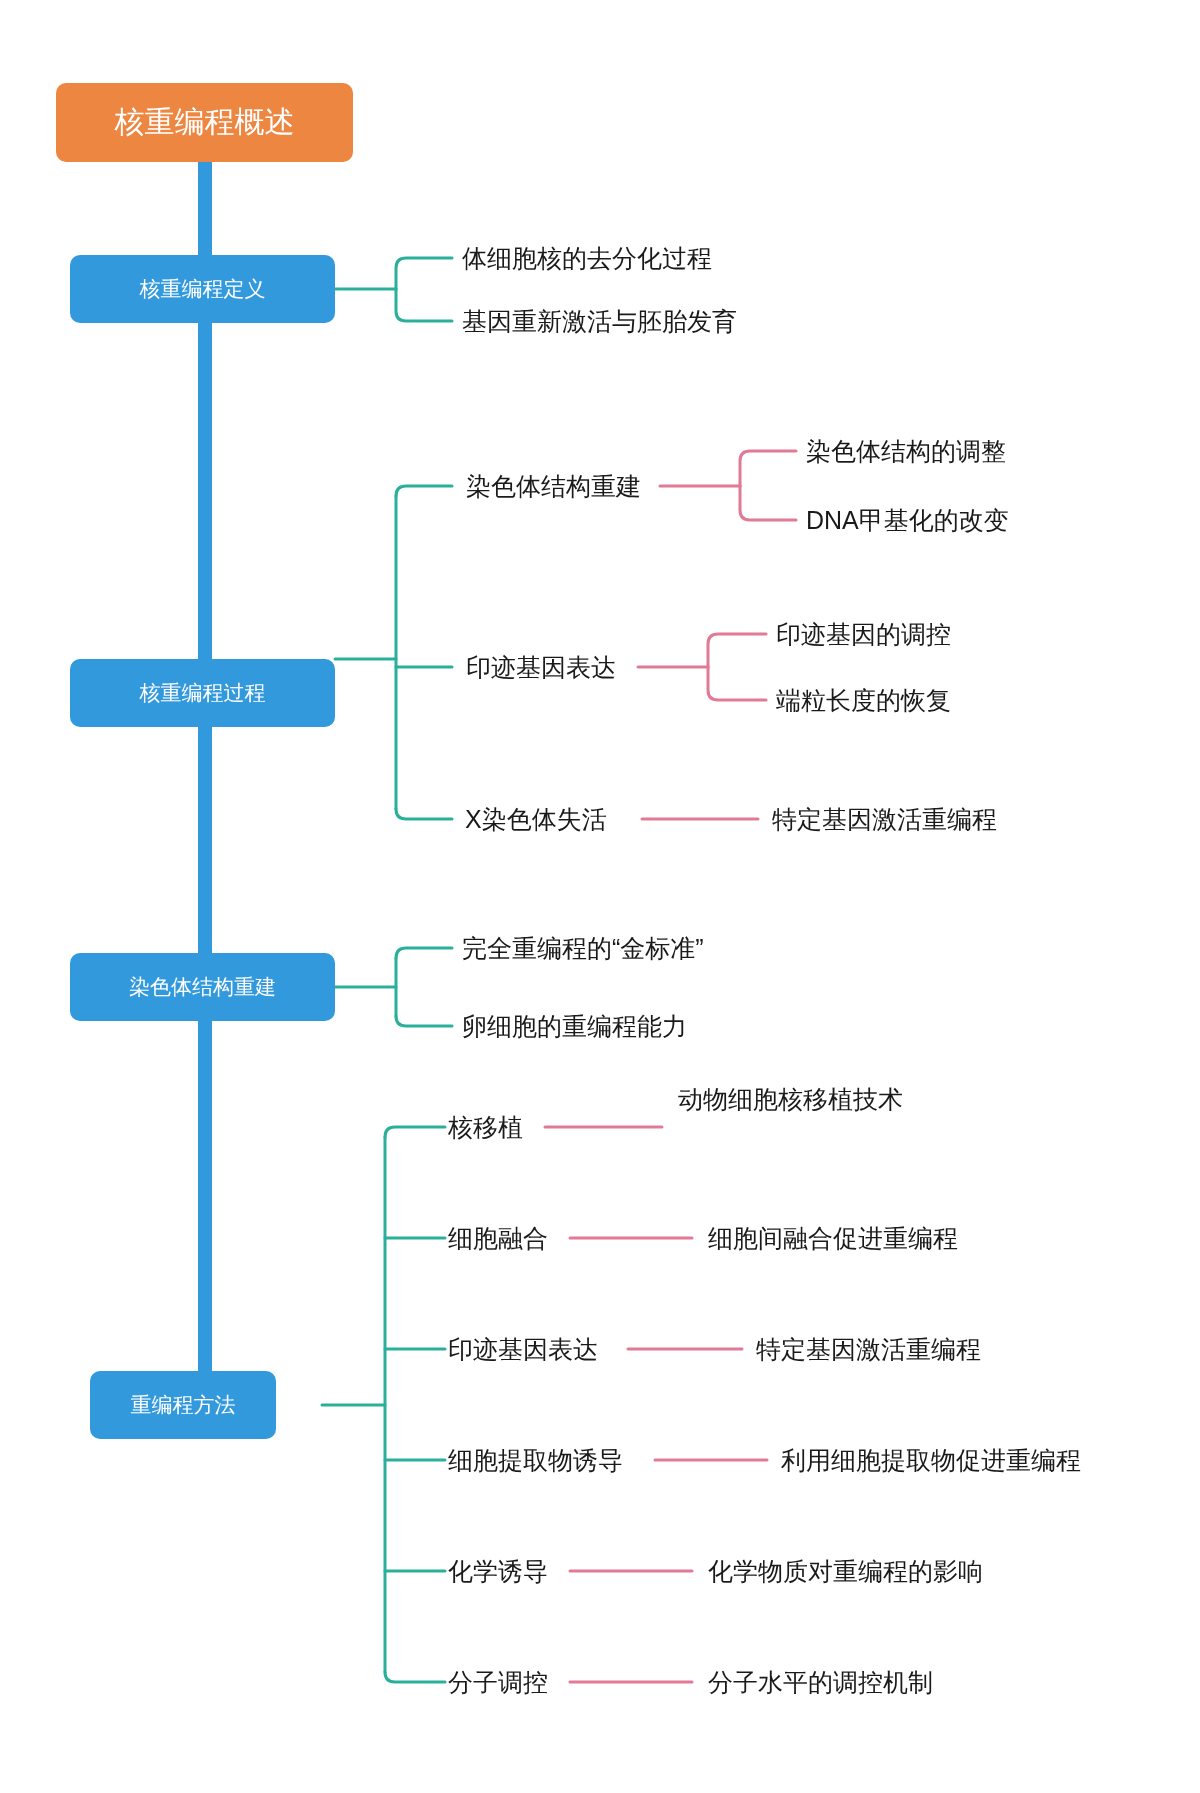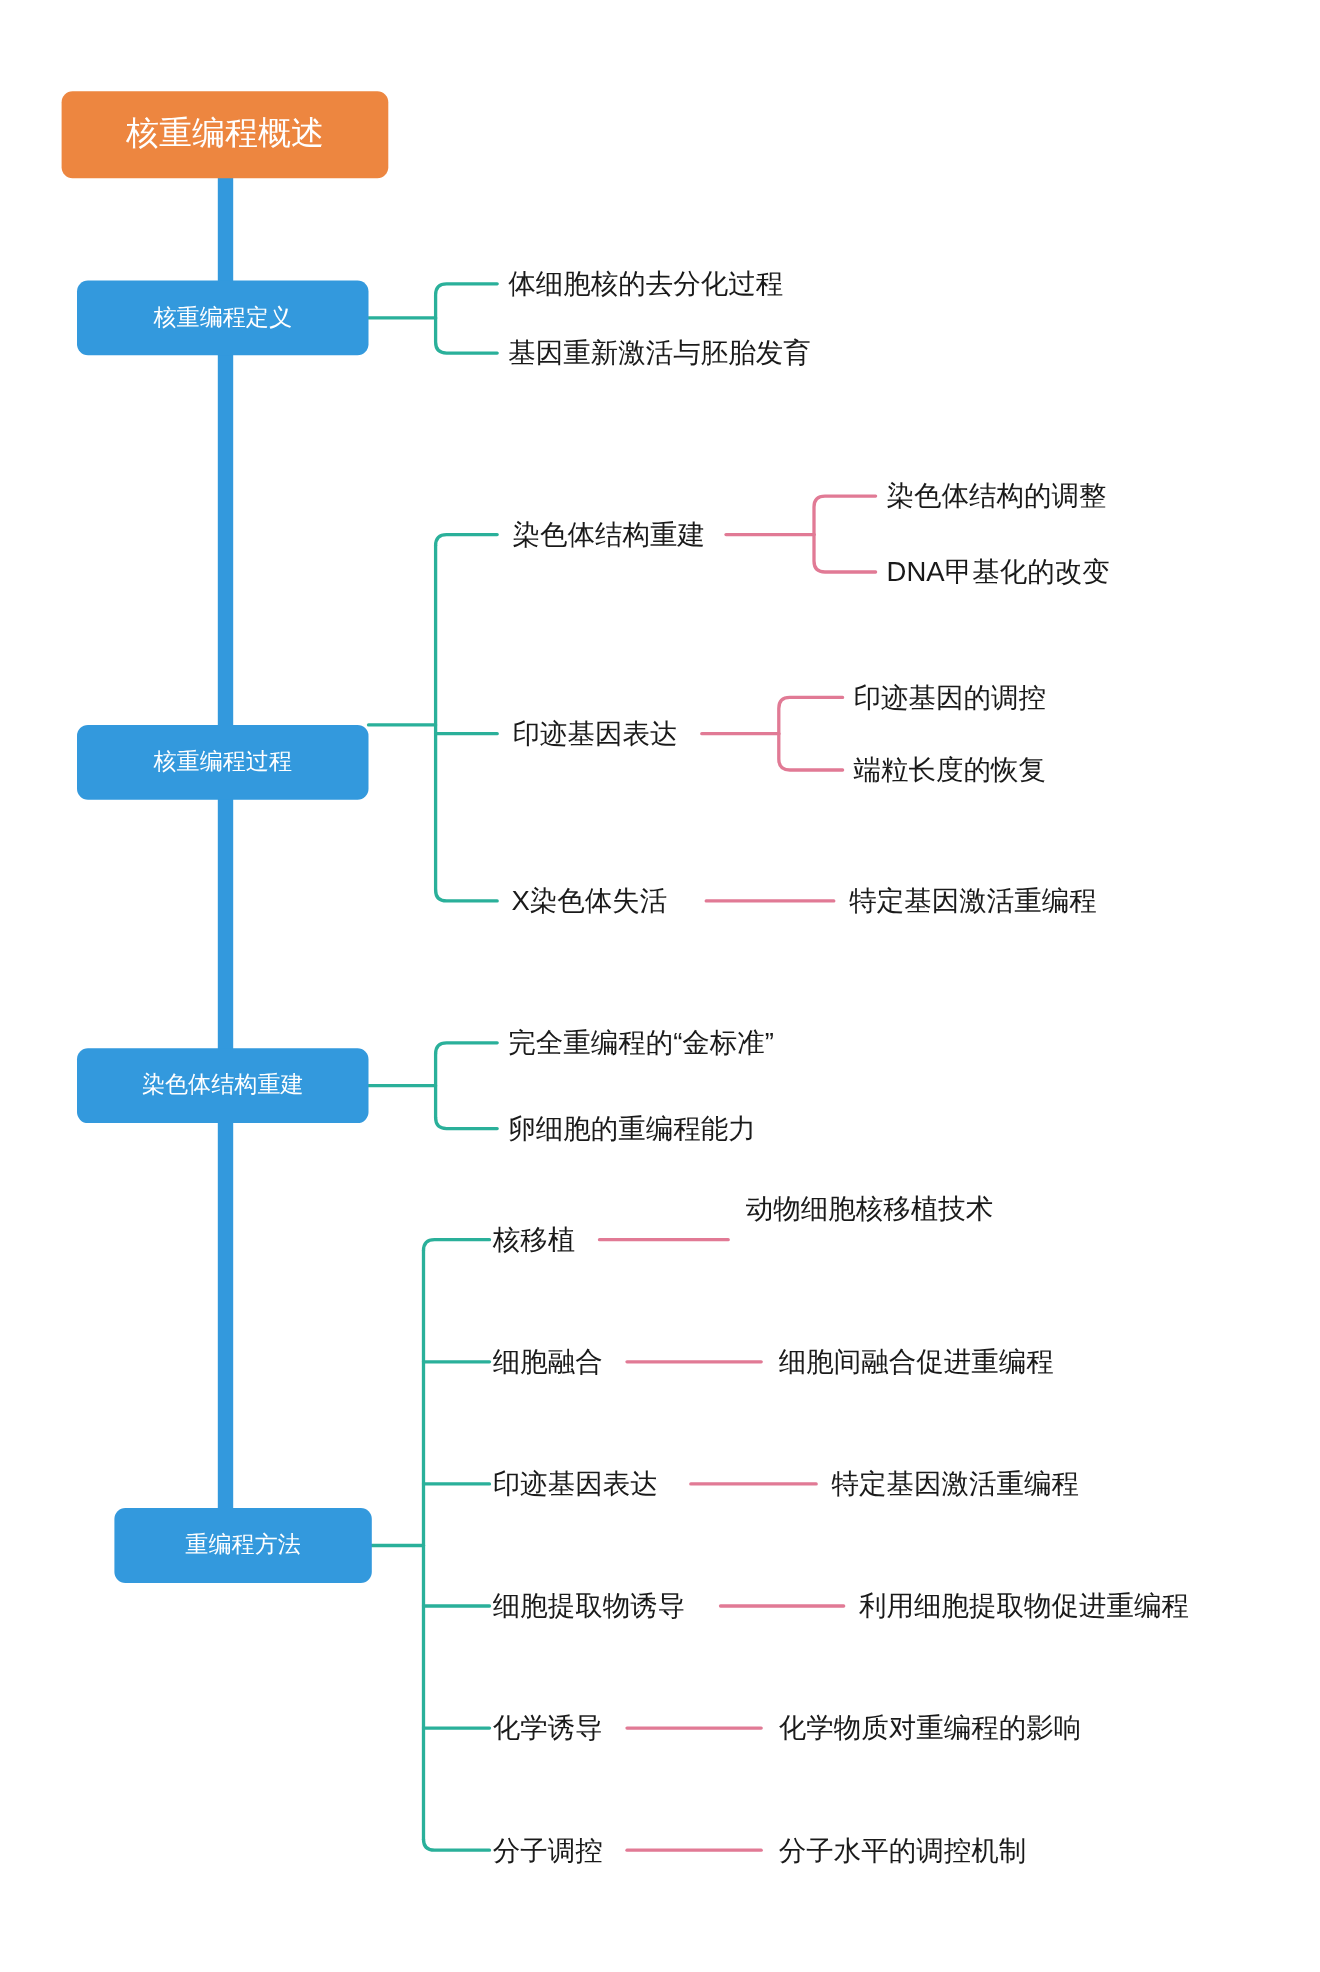--- a/index.html
+++ b/index.html
@@ -20,21 +20,21 @@
   .l3-link{stroke:var(--l3-line);stroke-width:3;fill:none;stroke-linecap:round;}
   .node-box{
     position:absolute;z-index:3;display:flex;align-items:center;justify-content:center;
     border-radius:10px;color:#FFFFFF;text-align:center;line-height:1.15;
   }
   .root-box{left:56px;top:83px;width:297px;height:79px;background:var(--root-fill);font-size:30px;}
   .branch-box{left:70px;width:265px;height:68px;background:var(--branch-fill);font-size:21px;}
   .box-definition{top:255px;}
   .box-process{top:641px;margin-top:18px;}
   .box-standard{top:953px;}
-  .box-methods{left:104px;width:234px;top:1371px;}
+  .box-methods{left:90px;width:186px;top:1371px;}
   .label{
     position:absolute;z-index:2;transform:translateY(-50%);
     font-size:25px;white-space:nowrap;color:var(--label-color);
   }
 </style>
 </head>
 <body>
 
 <div class="canvas">
 

